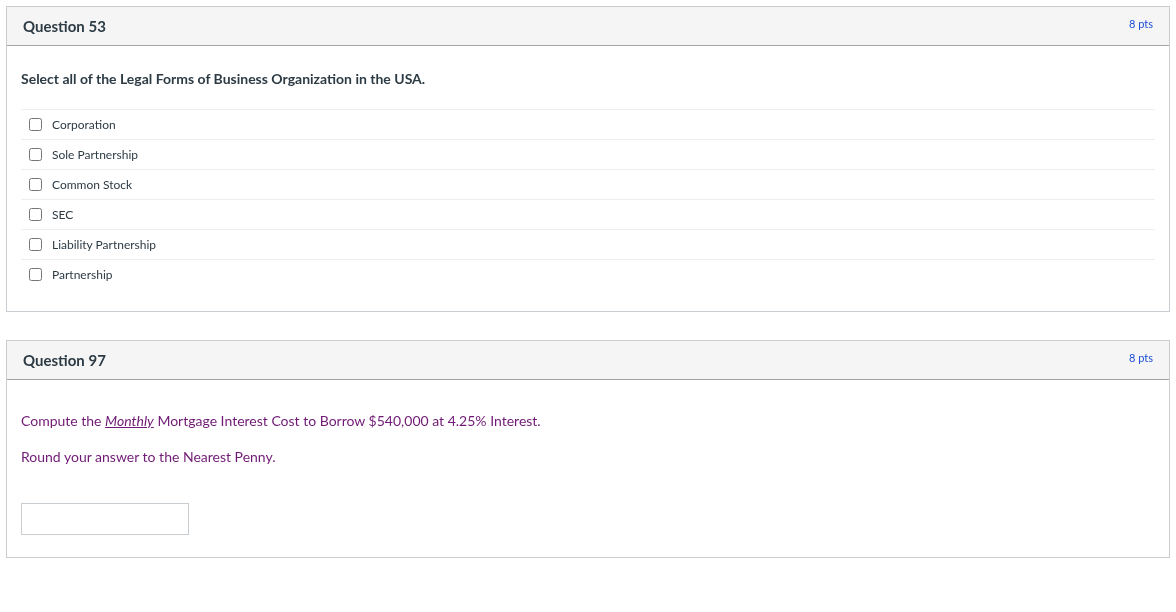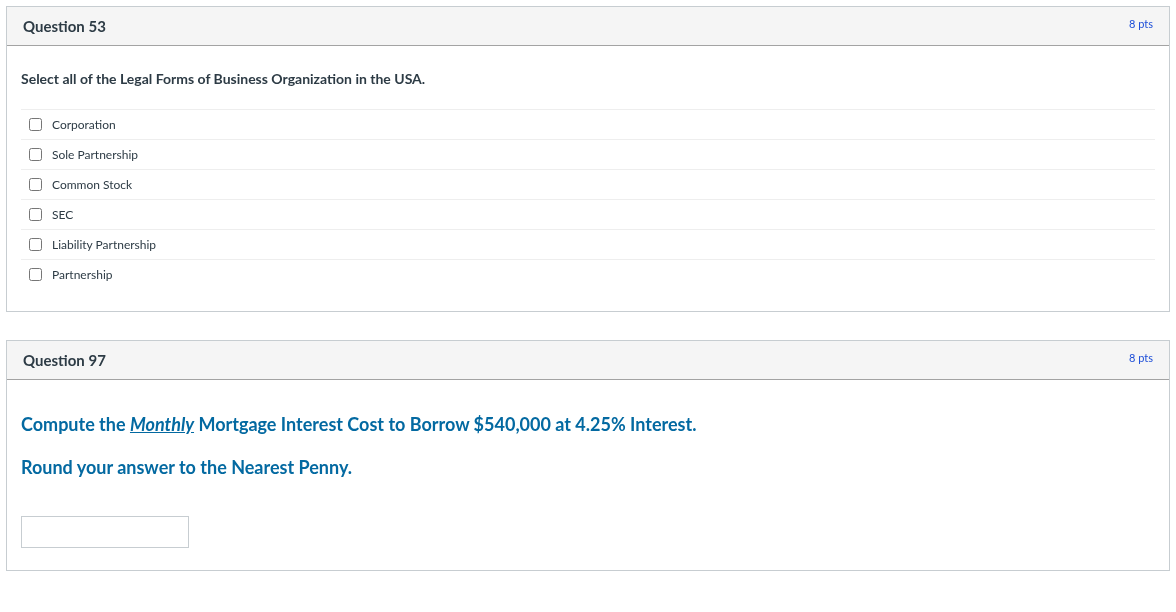--- a/index.html
+++ b/index.html
@@ -38,23 +38,23 @@
   .question-body {
     padding: 16px 14px 22px 14px;
   }
   .prompt {
     font-weight: 700;
     font-size: 14px;
     color: #2d3b45;
     margin: 8px 0 22px 0;
   }
   .prompt2 {
-    font-weight: 700;
-    font-size: 18px;
-    color: #0369a1;
+    font-weight: 400;
+    font-size: 14px;
+    color: #701a75;
     margin: 14px 0 12px 0;
     line-height: 1.6;
   }
   .monthly {
     font-style: italic;
     text-decoration: underline;
   }
   .answers {
     border-top: 1px solid #eee;
   }

